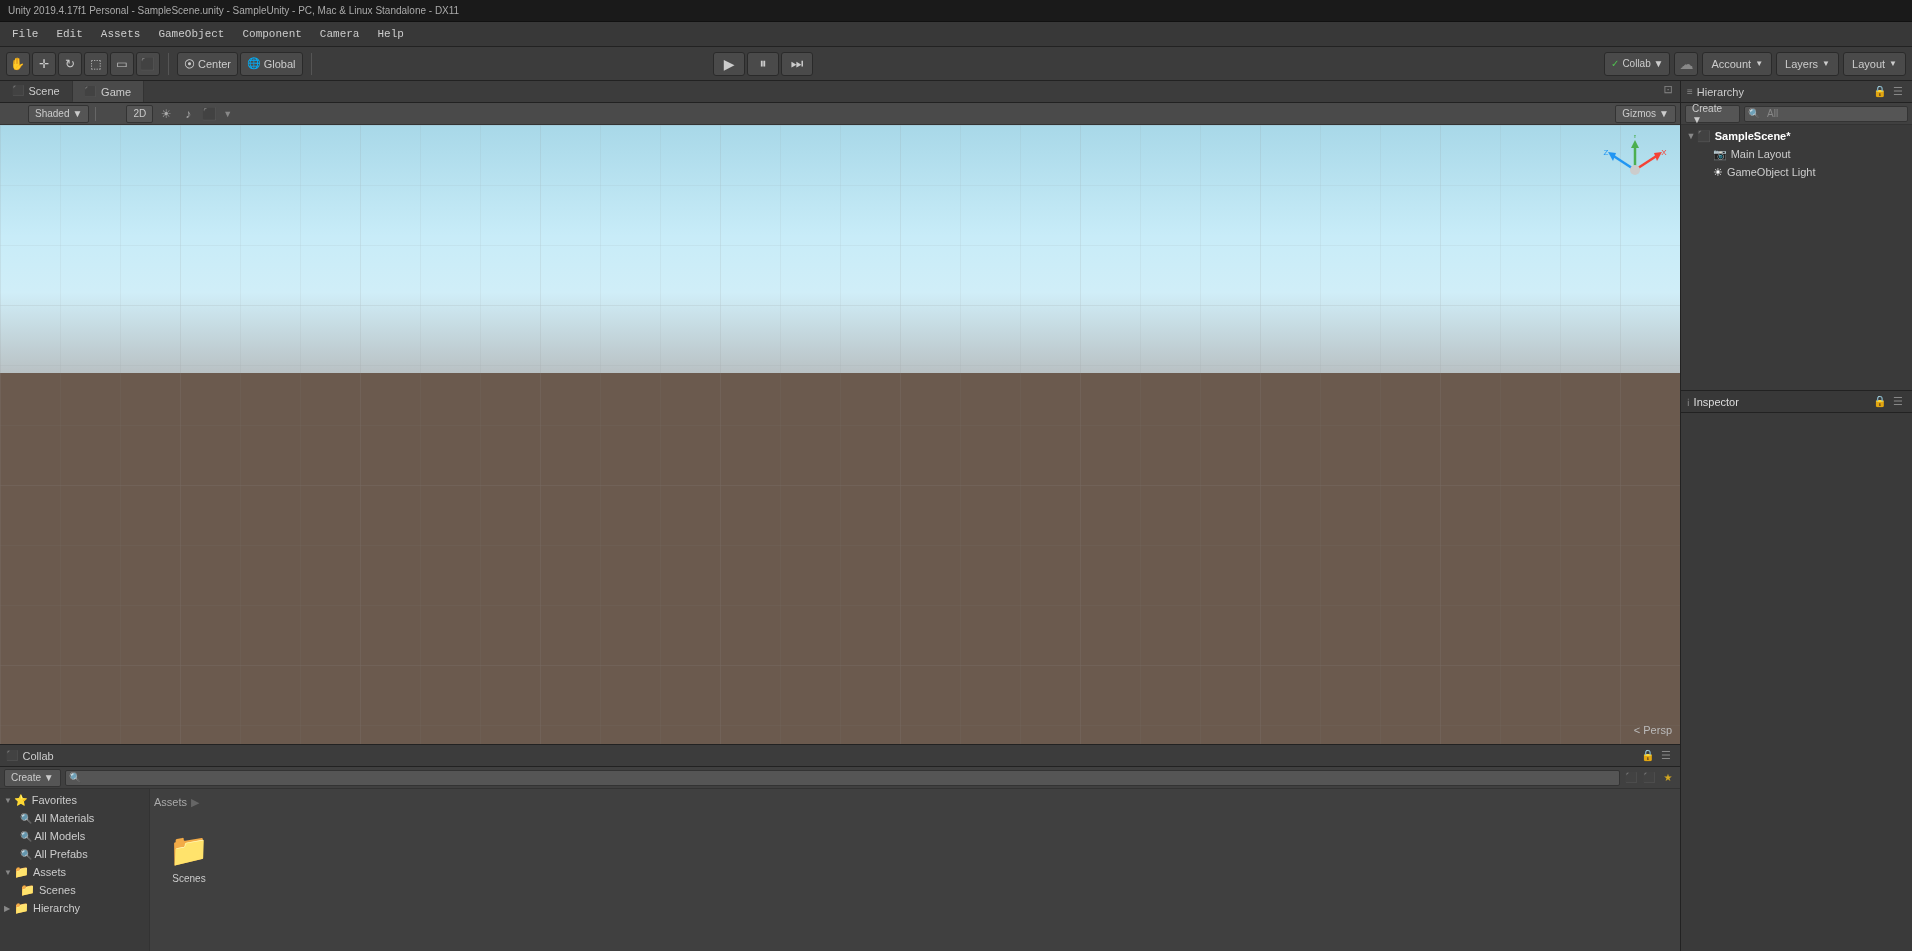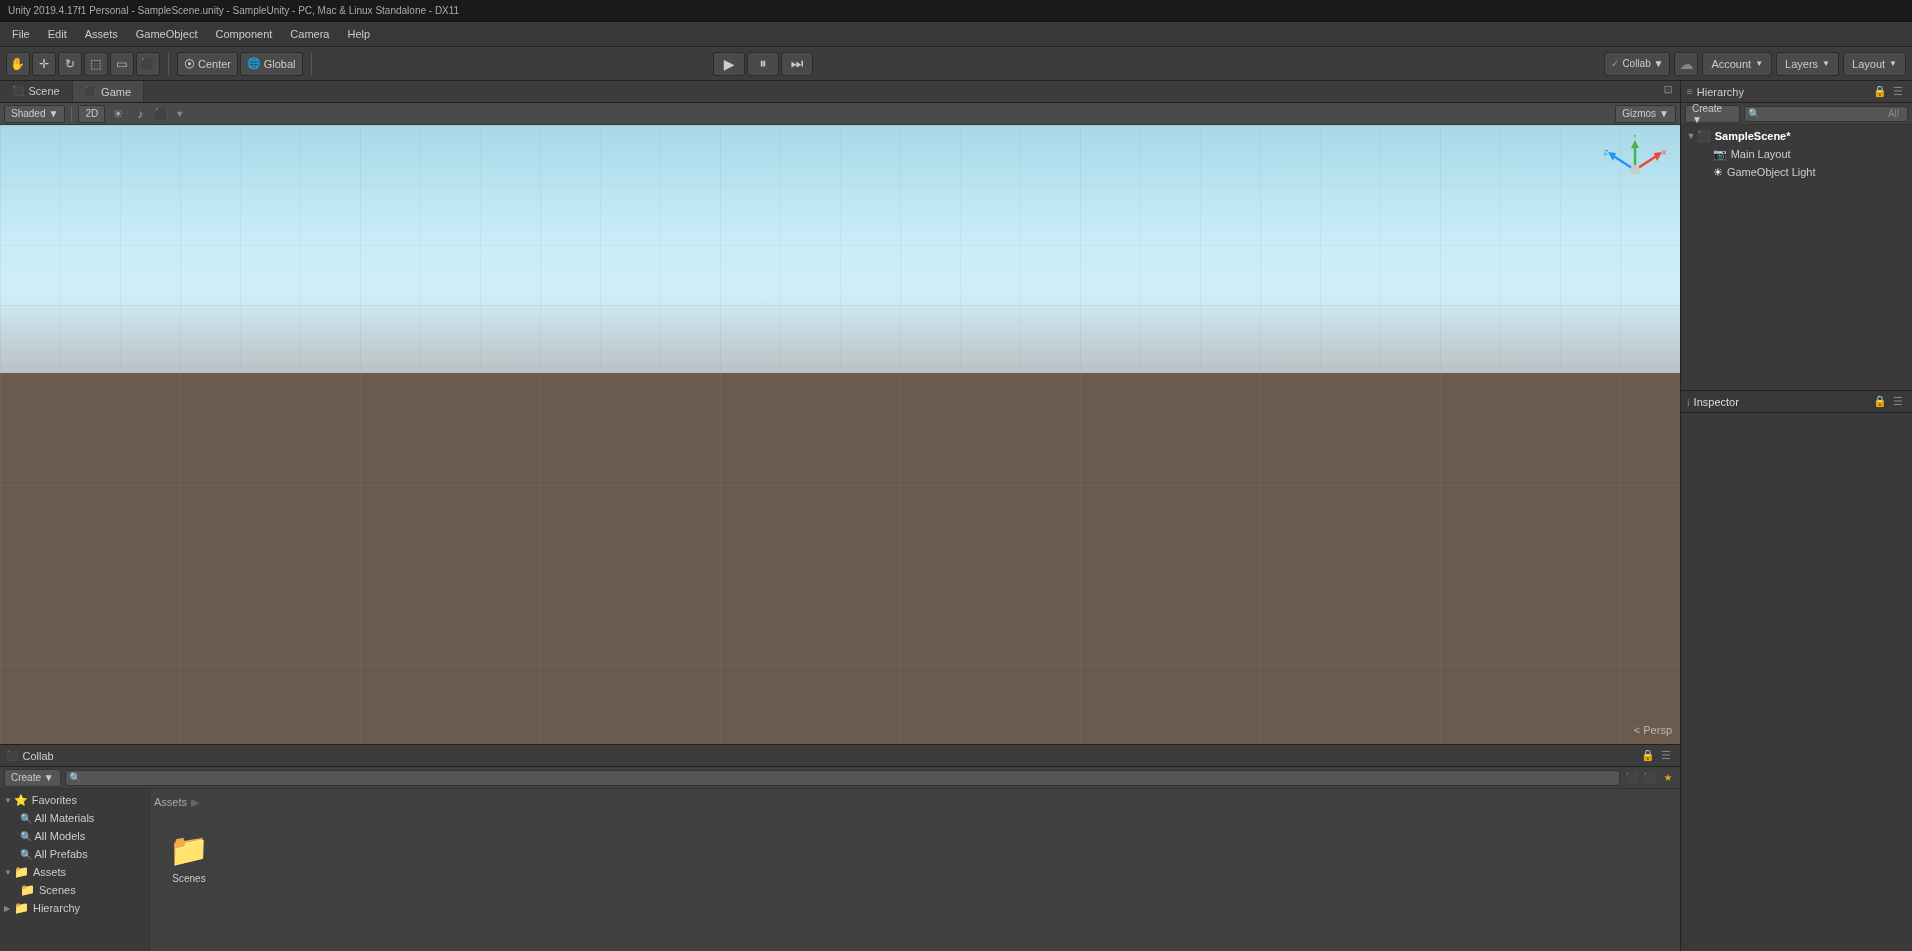--- a/index.html
+++ b/index.html
@@ -28,20 +28,21 @@
 
     
     #menu-bar {
       height: 22px;
       background: #383838;
       display: flex;
       align-items: center;
       padding: 12px 4px;
       border-bottom: 1px solid #222;
       gap: 2px;
+      font-family: Liberation Mono, monospace;
     }
     .menu-item {
       padding: 2px 8px;
       cursor: pointer;
       color: #ccc;
       font-size: 11px;
       border-radius: 2px;
     }
 
     
@@ -163,20 +164,21 @@
       padding: 0 6px;
       background: #555;
       border: 1px solid #333;
       color: #ccc;
       font-size: 10px;
       border-radius: 2px;
       cursor: pointer;
       display: flex;
       align-items: center;
       gap: 3px;
+      margin-left: 24px;
     }
     .vp-btn-icon {
       width: 18px;
       height: 18px;
       background: transparent;
       border: none;
       color: #aaa;
       font-size: 12px;
       cursor: pointer;
       display: flex;
@@ -761,21 +763,21 @@
           <span class="panel-icon-btn">🔒</span>
           <span class="panel-icon-btn">☰</span>
         </div>
       </div>
       <div class="panel-toolbar">
         <div class="create-btn">
           <span>Create ▼</span>
         </div>
         <div style="flex:1; display:flex; align-items:center; background:#555; border:1px solid #333; border-radius:2px; height:16px; padding:0 4px;">
           <span class="search-icon-small">🔍</span>
-          <input class="search-box" style="flex: 1 1 0%; background: transparent; border: none; outline: none; text-align: right;" placeholder="All">
+          <input class="search-box" style="flex: 1 1 0%; background: transparent; border: none; outline: none;" placeholder="All">
         </div>
       </div>
 
       <div id="hierarchy-tree">
 
         <div class="tree-item scene-root">
           <span class="tree-toggle">▼</span>
           <span class="tree-icon">⬛</span>
           <span>SampleScene*</span>
         </div>

